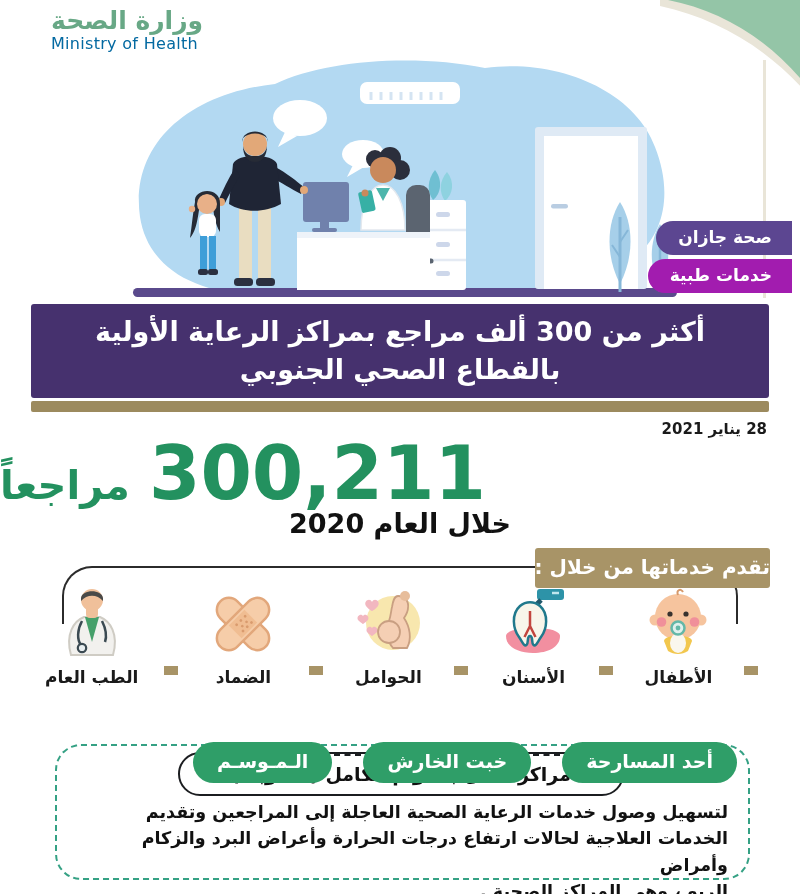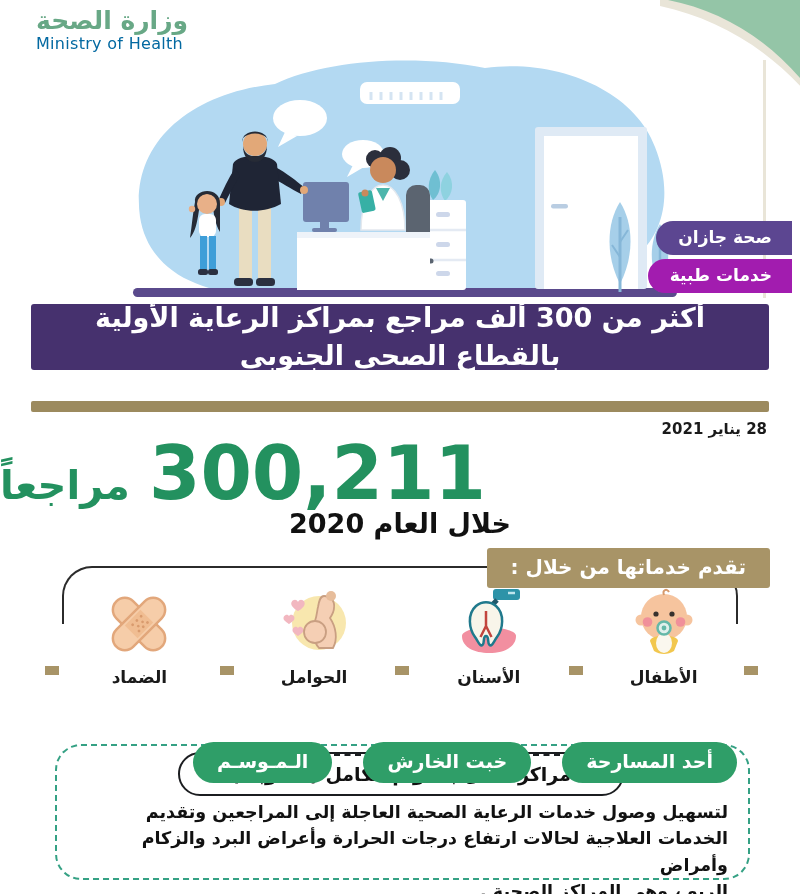--- a/index.html
+++ b/index.html
@@ -3,55 +3,55 @@
 <meta charset="utf-8">
 <style>
   * { margin:0; padding:0; box-sizing:border-box; }
   body {
     width:800px; height:894px; position:relative; background:#ffffff;
     font-family:"DejaVu Sans", sans-serif; overflow:hidden;
   }
   .abs { position:absolute; }
 
   
-  .logo { left:36px; top:8px; text-align:right; direction:rtl; }
+  .logo { left:51px; top:8px; text-align:right; direction:rtl; }
   .logo-ar { color:#68a886; font-size:25px; font-weight:700; line-height:1.05; }
   .logo-en { color:#0369a1; font-size:16px; font-weight:400; letter-spacing:.3px; text-align:left; direction:ltr; }
 
   
   .corner { right:0; top:0; z-index:0; }
   .cream-line { right:34px; top:60px; width:3px; height:238px; background:#e9e5d8; z-index:0; }
 
   
   .scene { left:115px; top:52px; z-index:1; }
 
   
   .side-badge { right:8px; color:#fff; font-weight:700; font-size:17px;
     padding:6px 20px 8px 22px; border-radius:18px 0 0 18px; direction:rtl; z-index:3; }
   .badge-region { top:221px; background:#5c4691; }
   .badge-type   { top:259px; background:#a21caf; }
 
   
-  .banner { left:31px; right:31px; top:304px; height:66px; background:#46316e; border-radius:3px;
+  .banner { left:31px; right:31px; top:304px; height:94px; background:#46316e; border-radius:3px;
     display:flex; flex-direction:column; justify-content:center; align-items:center;
     color:#fff; font-size:27px; font-weight:700; line-height:1.42; direction:rtl; z-index:2; }
   .gold-bar { left:31px; right:31px; top:401px; height:11px; background:#9c8a5e; border-radius:2px; }
 
   .date { right:33px; top:420px; font-size:15px; font-weight:700; color:#1a1a1a; direction:rtl; }
 
   
   .stat { left:0; right:0; top:430px; text-align:left; direction:rtl; color:#23915f; }
   .stat-number { font-size:74px; font-weight:700; letter-spacing:1px; }
   .stat-unit { font-size:40px; font-weight:700; margin-right:14px; }
   .stat-period { left:0; right:0; top:508px; text-align:center; direction:rtl;
     font-size:27px; font-weight:700; color:#111; }
 
   
   .services-title { right:30px; top:548px; background:#a89467; color:#fff; font-size:20px;
-    font-weight:700; padding:7px 24px 9px; border-radius:3px; direction:rtl; z-index:4; }
+    font-weight:700; padding:7px 0 9px; border-radius:3px; direction:rtl; z-index:4; }
   .bracket { left:62px; top:566px; width:676px; height:58px;
     border:2px solid #2b2b2b; border-bottom:none; border-radius:30px 30px 0 0; z-index:0; }
   .icons-row { left:45px; right:42px; top:584px; display:flex; direction:rtl;
     justify-content:space-between; align-items:flex-end; z-index:2; }
   .service { display:flex; flex-direction:column; align-items:center; }
   .service-label { font-size:17px; font-weight:700; color:#1a1a1a; margin-top:3px; white-space:nowrap; }
   .sep-square { width:14px; height:9px; background:#a89467; align-self:flex-end; margin-bottom:12px; }
 
   
   .dashed-box { left:55px; right:50px; top:744px; height:136px;
@@ -275,20 +275,33 @@
         <circle cx="44" cy="41" r="1.4" fill="#d99b6e"></circle>
           <circle cx="35" cy="45" r="1.4" fill="#d99b6e"></circle>
         <circle cx="41" cy="45" r="1.4" fill="#d99b6e"></circle>
           <circle cx="47" cy="45" r="1.4" fill="#d99b6e"></circle>
       </g>
     </svg>
     <div class="service-label">الضماد</div>
   </div>
   <div class="sep-square"></div>
 
+  <div class="service">
+    <svg width="80" height="80" viewBox="0 0 80 80">
+      <path d="M19 71 C13 50 22 37 32 33 L48 33 C58 37 67 50 61 71 Z" fill="#f2f1ee" stroke="#cfccc4" stroke-width="2"></path>
+      <path d="M33 33 L40 58 L47 33 Z" fill="#46a06a"></path>
+      <rect x="34" y="21" width="12" height="13" rx="4" fill="#f0c09a"></rect>
+      <circle cx="40" cy="16" r="11" fill="#f0c09a"></circle>
+      <path d="M29 14 C30 5 50 5 51 14 L51 17 C45 10 35 10 29 17 Z" fill="#4a4a48"></path>
+      <path d="M30 37 C25 46 25 56 29 61" fill="none" stroke="#3b4a52" stroke-width="2.5"></path>
+      <circle cx="30" cy="64" r="4.2" fill="#e8eef0" stroke="#3b4a52" stroke-width="2.2"></circle>
+      <path d="M50 37 C54 45 55 52 53 58" fill="none" stroke="#3b4a52" stroke-width="2.5"></path>
+    </svg>
+    <div class="service-label">الطب العام</div>
+  </div>
 </div>
 
 <div class="abs dashed-box"></div>
 
 <div class="abs pills-row">
   <div class="pill">أحد المسارحة</div>
   <div class="pill-dash"></div>
   <div class="pill">خبت الخارش</div>
   <div class="pill-dash"></div>
   <div class="pill">الـمـوسـم</div>

